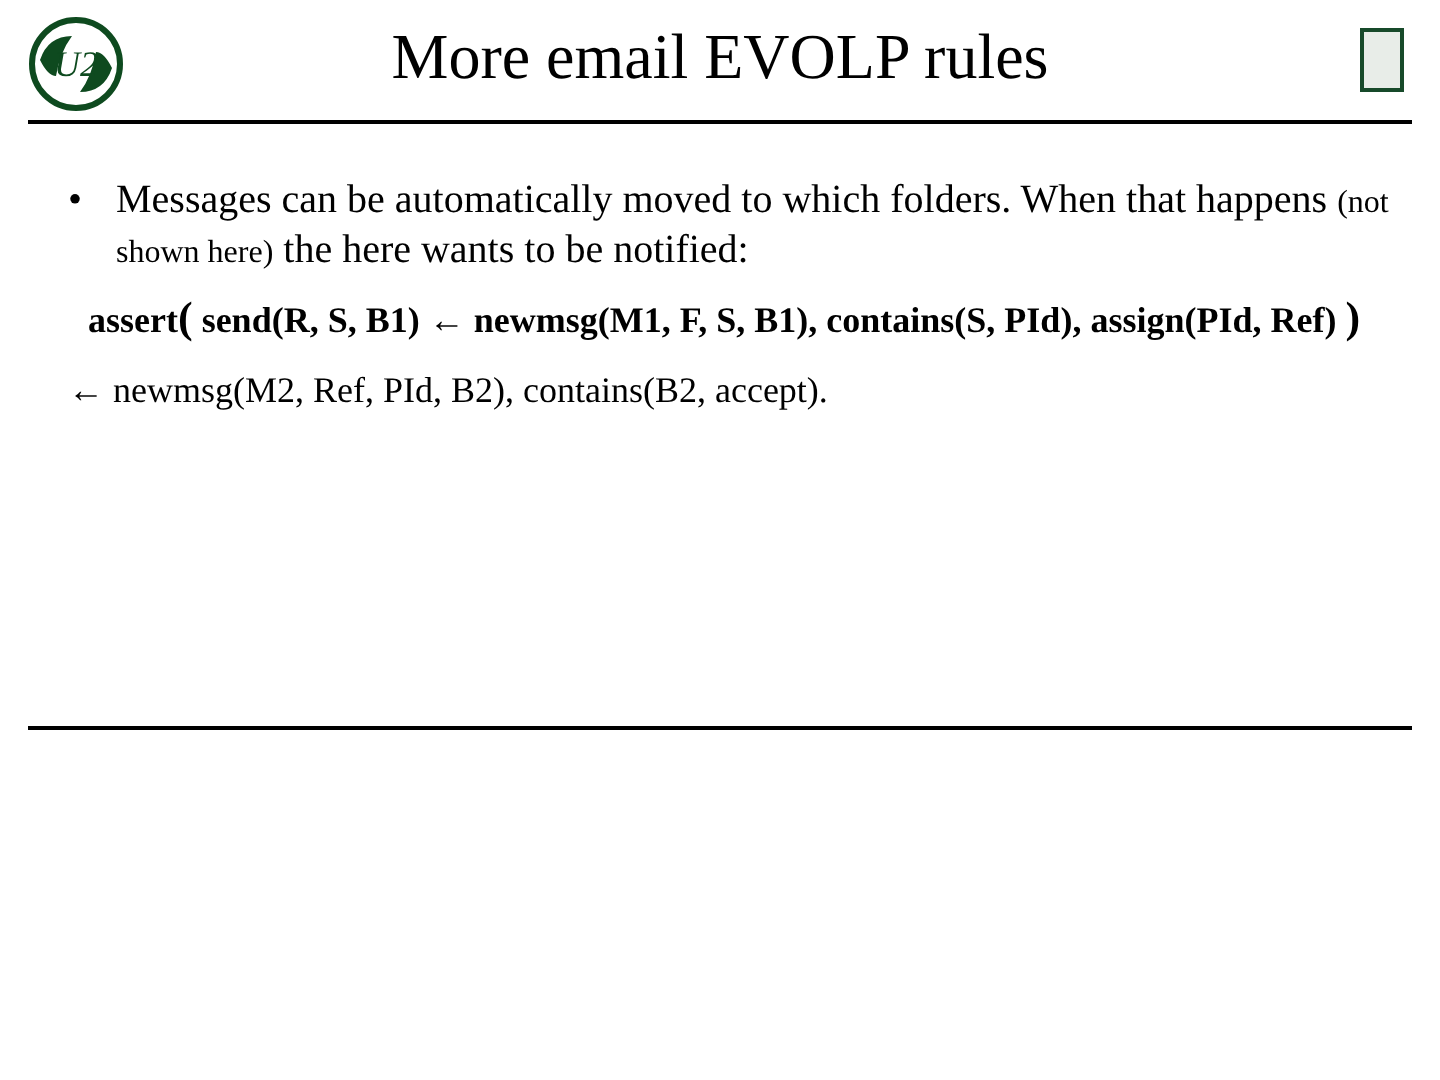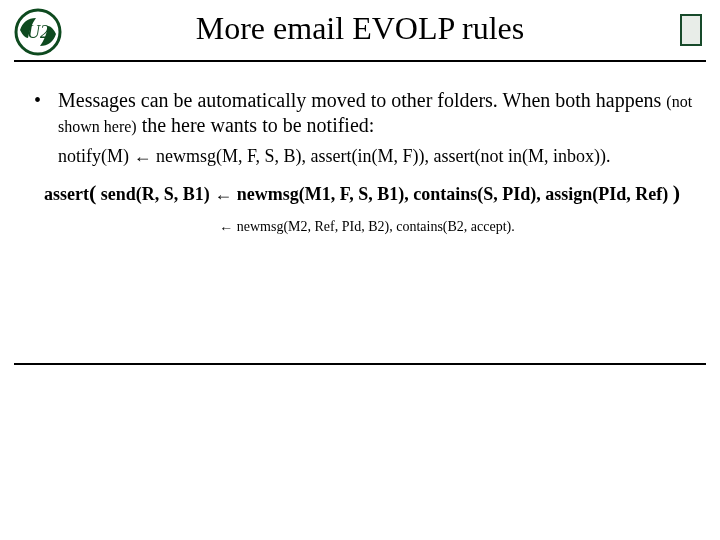--- a/index.html
+++ b/index.html
@@ -84,22 +84,22 @@
     font-size: 20px;
   }
   .code {
     font-size: 18px;
     margin-left: 24px;
     margin-top: 6px;
     margin-bottom: 10px;
     line-height: 1.35;
   }
   .code-center {
-    font-size: 14px;
-    text-align: center;
+    font-size: 18px;
+    text-align: left;
     margin-top: 4px;
   }
   .small {
     font-size: 16px;
   }
   .big-paren {
     font-size: 22px;
   }
 </style>
 </head>
@@ -117,23 +117,22 @@
       </svg>
     </div>
     <div class="title">More email EVOLP rules</div>
     <div class="nav-btn"></div>
     <div class="hr-top"></div>
   </div>
 
   <div class="body">
 
     <div class="bullet">
-      <span>Messages can be automatically moved to other folders. When both happens </span><span class="small">(not shown here)</span><span> the here wants to be notified:</span>
+      <span>Messages can be automatically moved to which folders. When that happens </span><span class="small">(not shown here)</span><span> the here wants to be notified:</span>
     </div>
-    <div class="code">notify(M) ← newmsg(M, F, S, B), assert(in(M, F)), assert(not in(M, inbox)).</div>
 
 
     <div class="code" style="margin-left:10px;font-weight:bold;">
       <span>assert</span><span class="big-paren">(</span><span> send(R, S, B1) ← newmsg(M1, F, S, B1), contains(S, PId), assign(PId, Ref) </span><span class="big-paren">)</span>
     </div>
     <div class="code-center">← newmsg(M2, Ref, PId, B2), contains(B2, accept).</div>
 
   </div>
 
   <div class="hr-bottom"></div>

